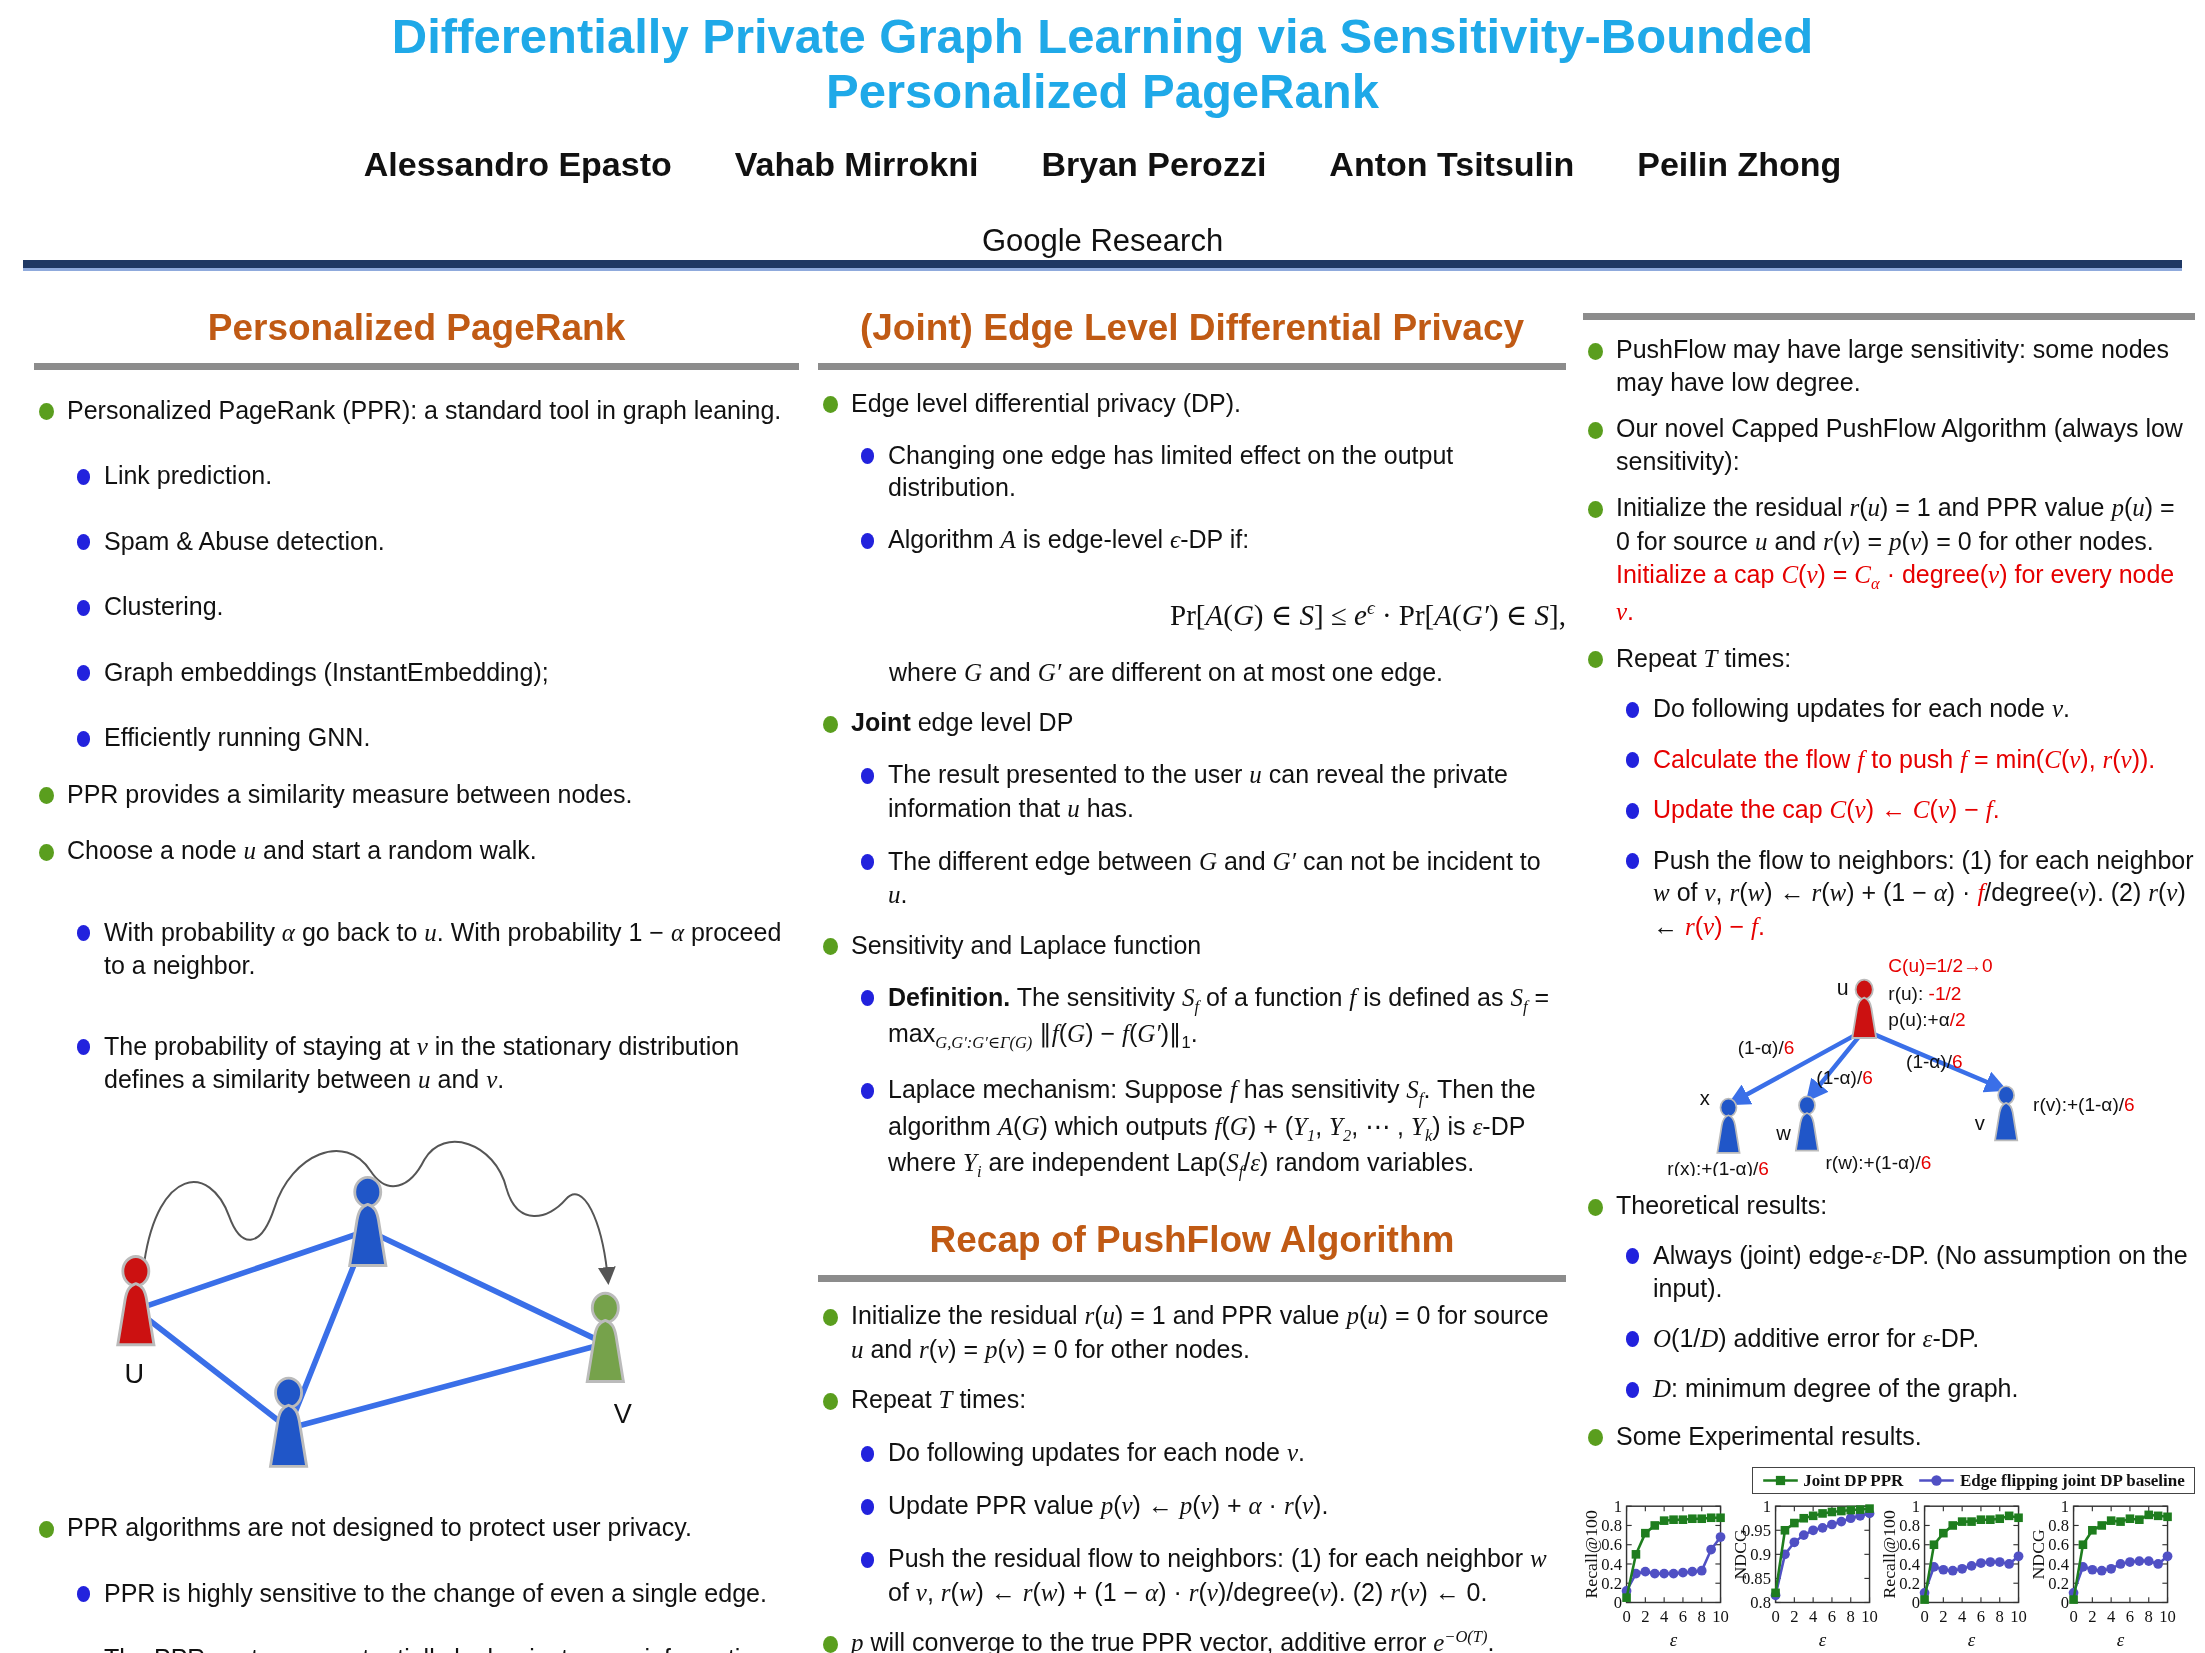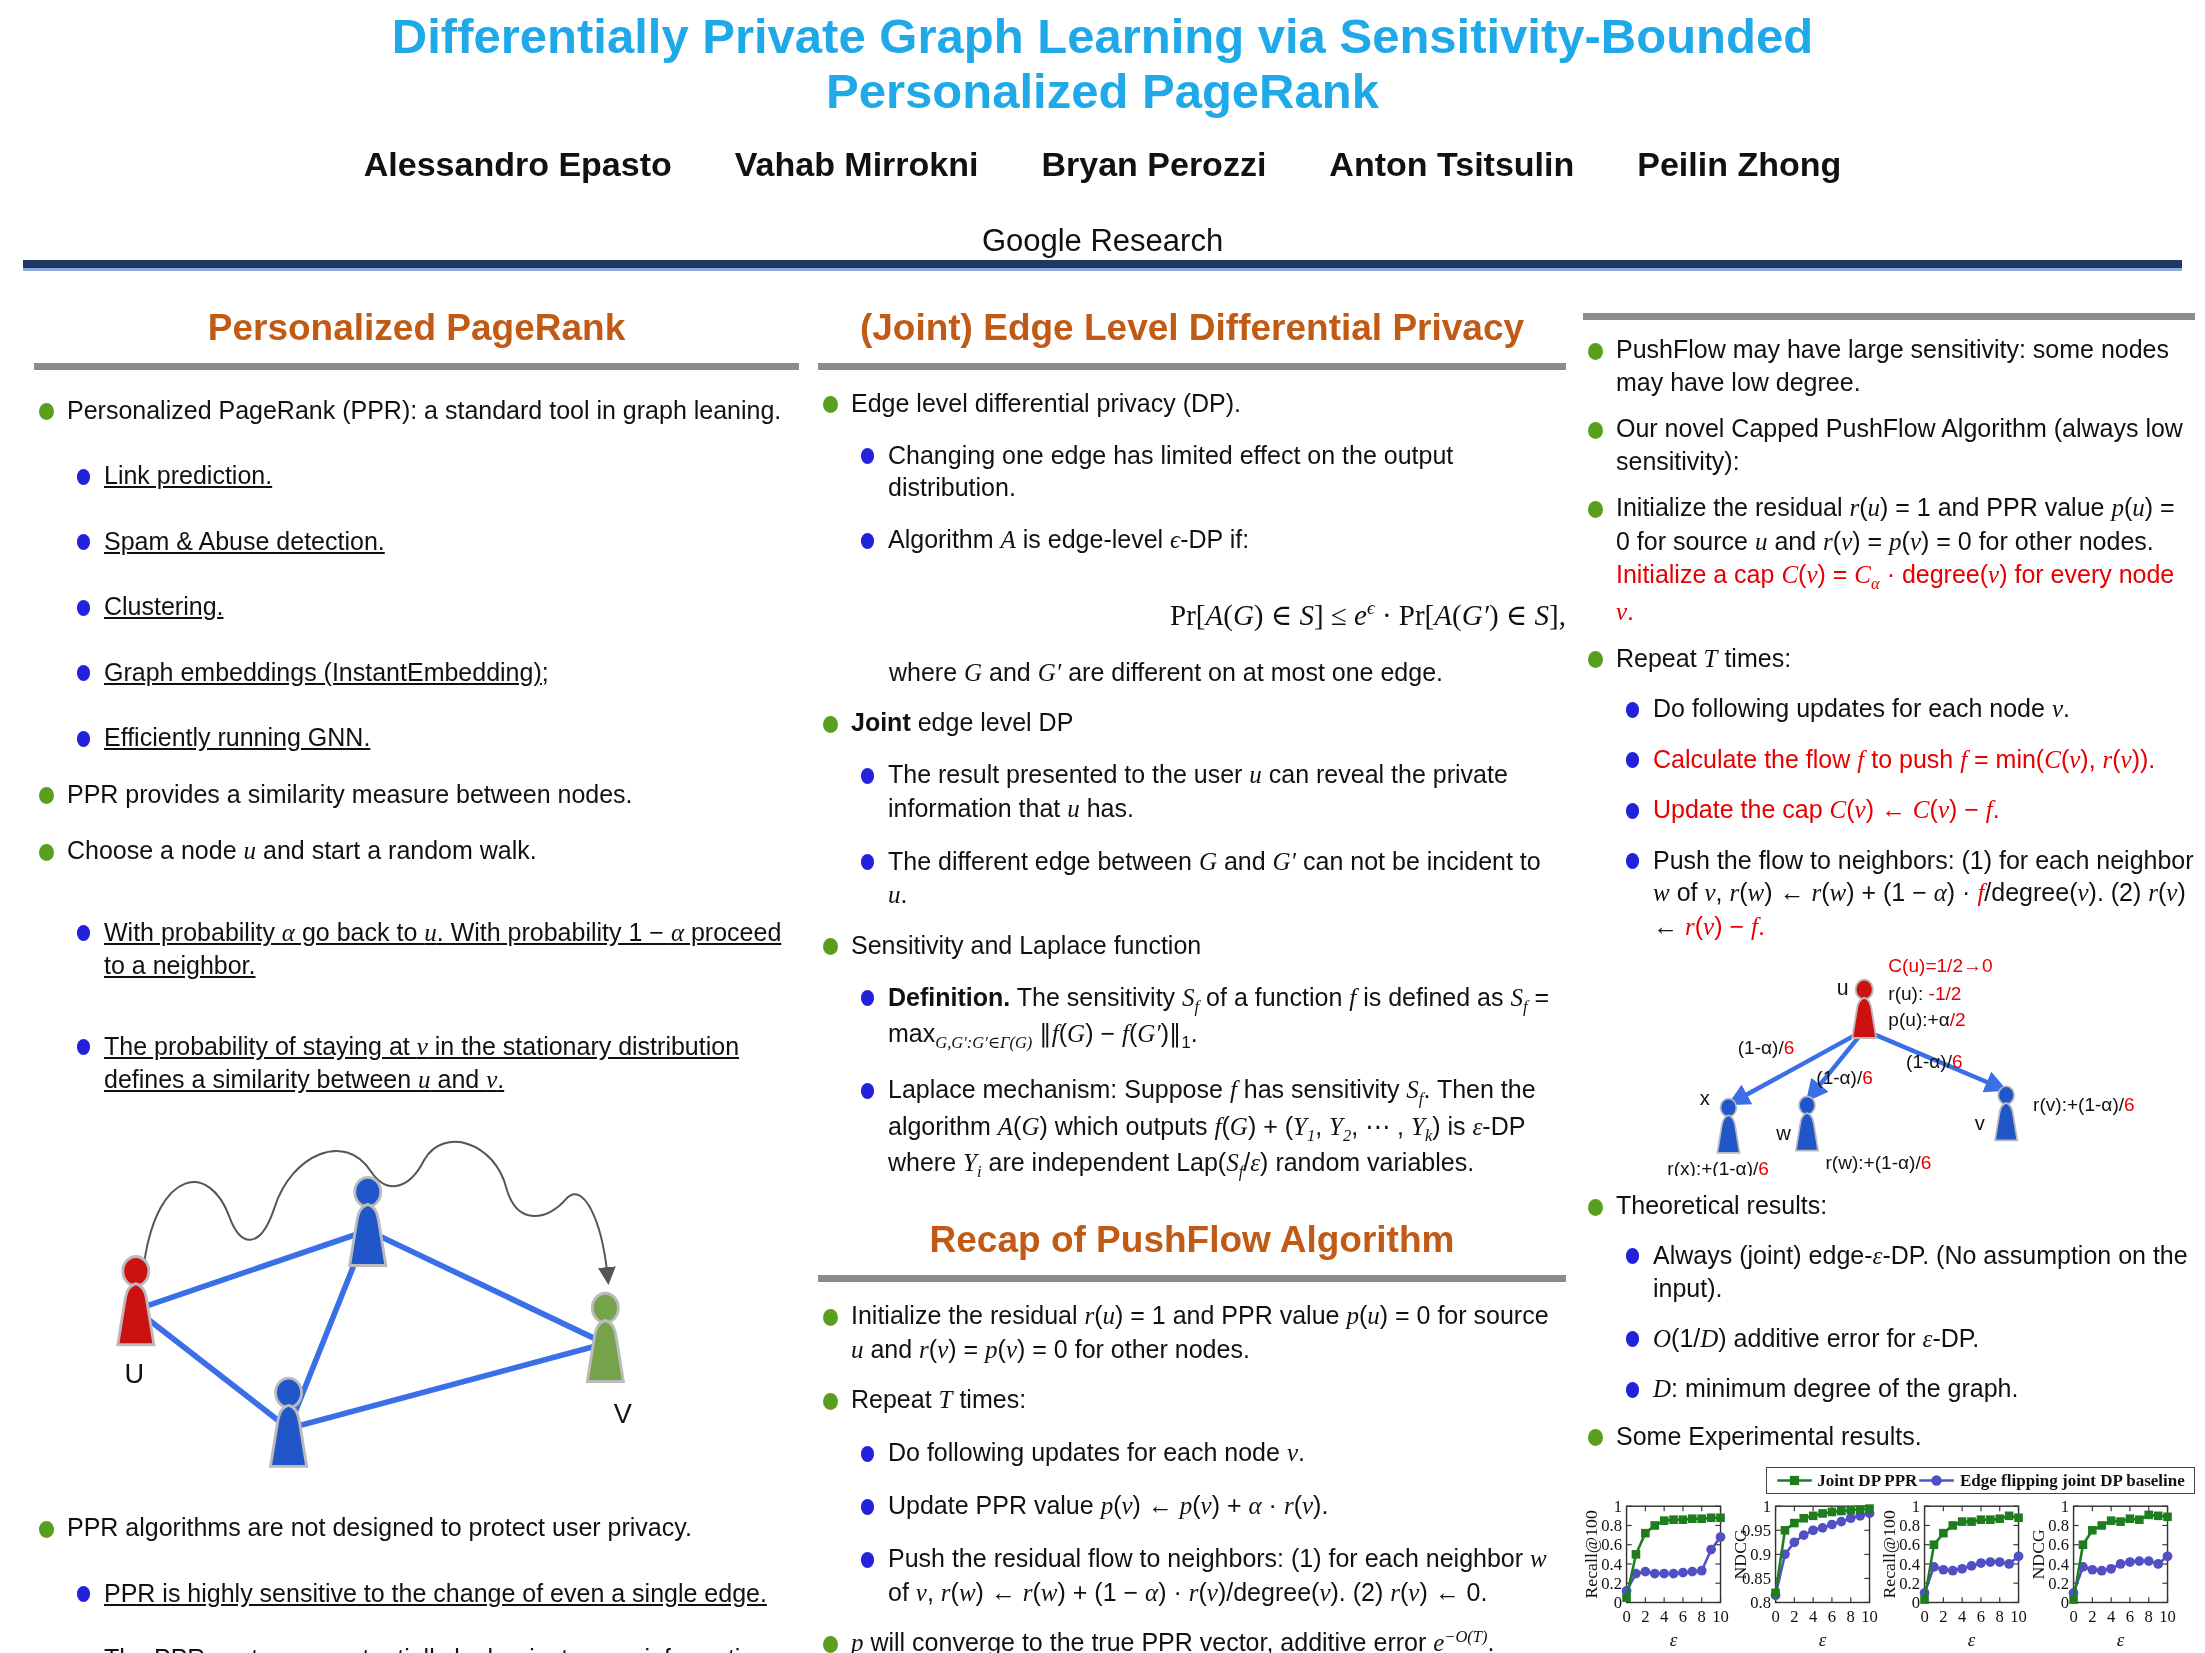--- a/index.html
+++ b/index.html
@@ -33,37 +33,37 @@
   .l2>.dot{background:var(--bullet-blue);width:13.8px;height:16px;}
   .cont{margin-left:71px;margin-top:20.7px;}
   .eq{text-align:right;font-family:"Liberation Serif","DejaVu Serif",serif;font-size:29px;margin-top:40px;}
   .seg-m{font-family:"Liberation Serif","DejaVu Serif",serif;font-style:italic;}
   .seg-r{color:var(--red);fill:var(--red);}
   .seg-b{font-weight:bold;}
   .seg-sup{vertical-align:super;font-size:66%;}
   .seg-sub{vertical-align:sub;font-size:66%;}
   
   #col1 .item{margin-top:24px;}
-  #col1 .l2{margin-top:33px;text-decoration:underline;}
+  #col1 .l2{margin-top:33px;}
   #list-ppr-a .item:nth-child(9),#list-ppr-a .item:nth-child(10){margin-top:48px;}
   #col3 .item{margin-top:13.8px;}
   #col3 .l2{margin-top:17px;}
   #col2 .l2{margin-top:19.5px;}
   
   svg text{fill:var(--text);font-family:"Liberation Sans","DejaVu Sans",sans-serif;}
   use.person{stroke:#bbbbbb;stroke-width:2.5;}
   .p-red{fill:var(--person-red);} .p-blue{fill:var(--person-blue);} .p-green{fill:var(--person-green);}
   .edge{stroke:var(--edge-blue);stroke-width:10;stroke-linecap:round;}
   .arrowline{stroke:var(--edge-blue);stroke-width:8;stroke-linecap:round;}
   #fig-walk{margin:26.4px 0 0 40px;}
   #fig-push{display:block;margin:3.4px 0 0 172px;}
   #fig-capped{display:block;margin:2.3px 0 0 75px;}
   
   .charts{position:relative;margin-top:15px;width:612px;}
-  .legend{display:flex;justify-content:flex-end;align-items:center;gap:1px;
+  .legend{display:flex;justify-content:flex-end;align-items:center;gap:15px;
           border:1.7px solid #444;background:#fff;width:fit-content;margin-left:auto;
           padding:2.3px 9.2px;font-family:"Liberation Serif","DejaVu Serif",serif;
           font-size:17px;font-weight:bold;}
   .legend-entry{display:flex;align-items:center;gap:4.6px;}
   .plotrow{display:flex;margin-top:4.6px;}
   .chart-tick{font-family:"Liberation Serif","DejaVu Serif",serif;font-size:29px;}
   .chart-ylabel{font-family:"Liberation Serif","DejaVu Serif",serif;font-size:31px;}
   .chart-xlabel{font-family:"Liberation Serif","DejaVu Serif",serif;font-style:italic;font-size:33px;}
 </style>
 </head>

